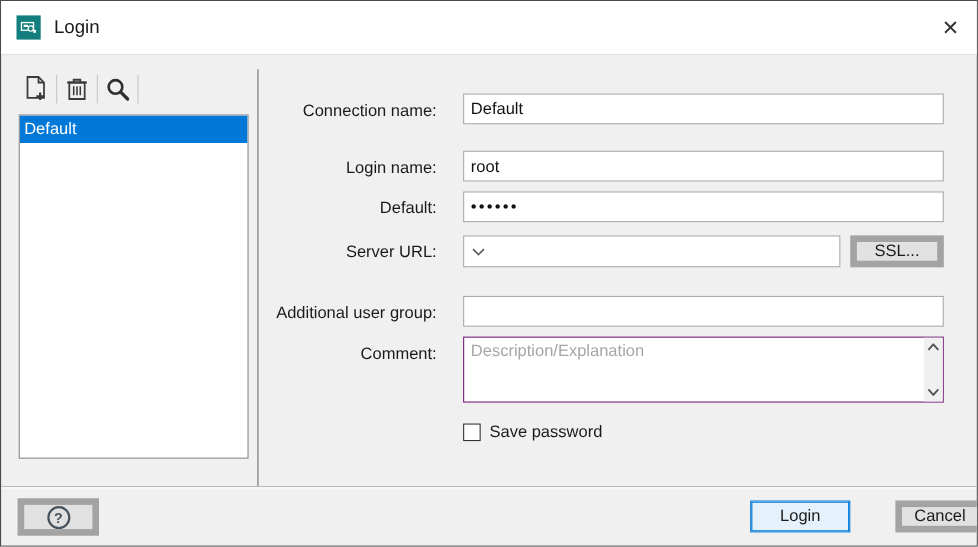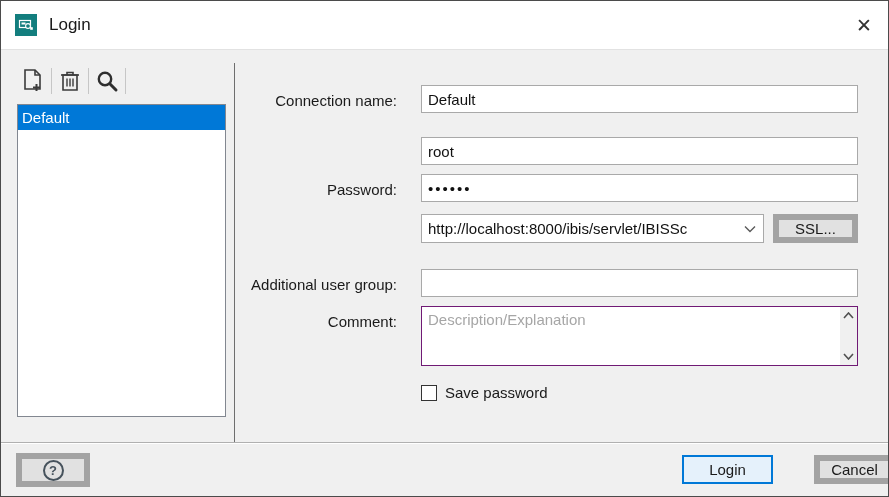--- a/index.html
+++ b/index.html
@@ -145,27 +145,28 @@
 
   <div class="conn-list">
     <div class="conn-item selected">Default</div>
   </div>
 
   <div class="v-split"></div>
 
   <div class="lbl" style="top:91px;">Connection name:</div>
   <input class="txt" style="top: 84px;" value="Default">
 
+  <div class="lbl" style="top:143px;">Login name:</div>
   <input class="txt" style="top: 136px;" value="root">
 
-  <div class="lbl" style="top:180px;">Password:</div>
+  <div class="lbl" style="top:180px;">Default:</div>
   <input class="txt" style="top: 173px; letter-spacing: 2px;" value="••••••">
 
+  <div class="lbl" style="top:220px;">Server URL:</div>
   <div class="combo" style="top:213px;">
-    <div class="combo-val">http://localhost:8000/ibis/servlet/IBISSc</div>
     <div class="combo-arrow">
       <svg width="12" height="8" viewBox="0 0 12 8">
           <path d="M1 1.5 L6 6.5 L11 1.5" fill="none" stroke="#5a5a5a" stroke-width="1.4"></path>
         </svg>
     </div>
   </div>
   <div class="btn ssl-btn" style="top:213px;">SSL...</div>
 
   <div class="lbl" style="top:275px;padding-left:35px;">Additional user group:</div>
   <input class="txt" style="top: 268px;" value="">

